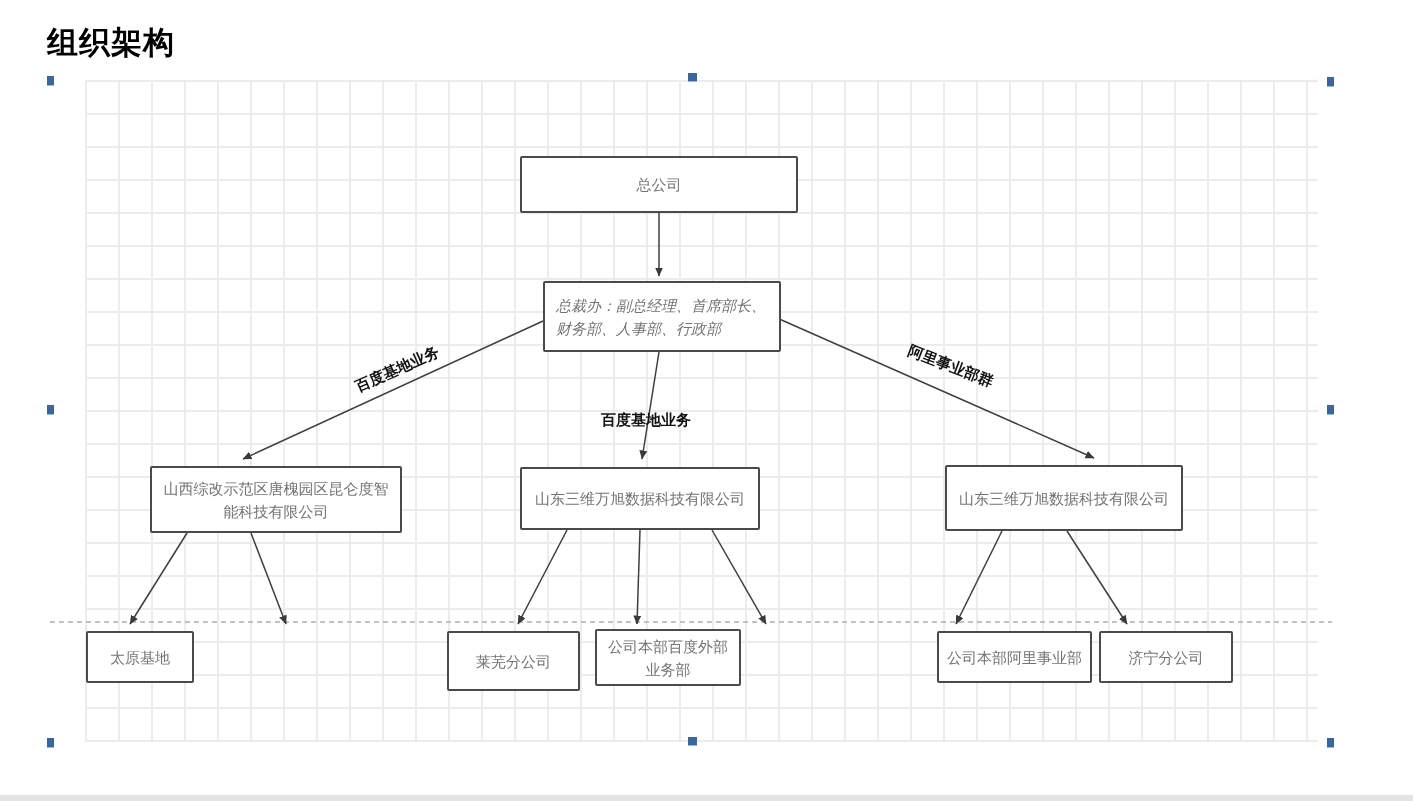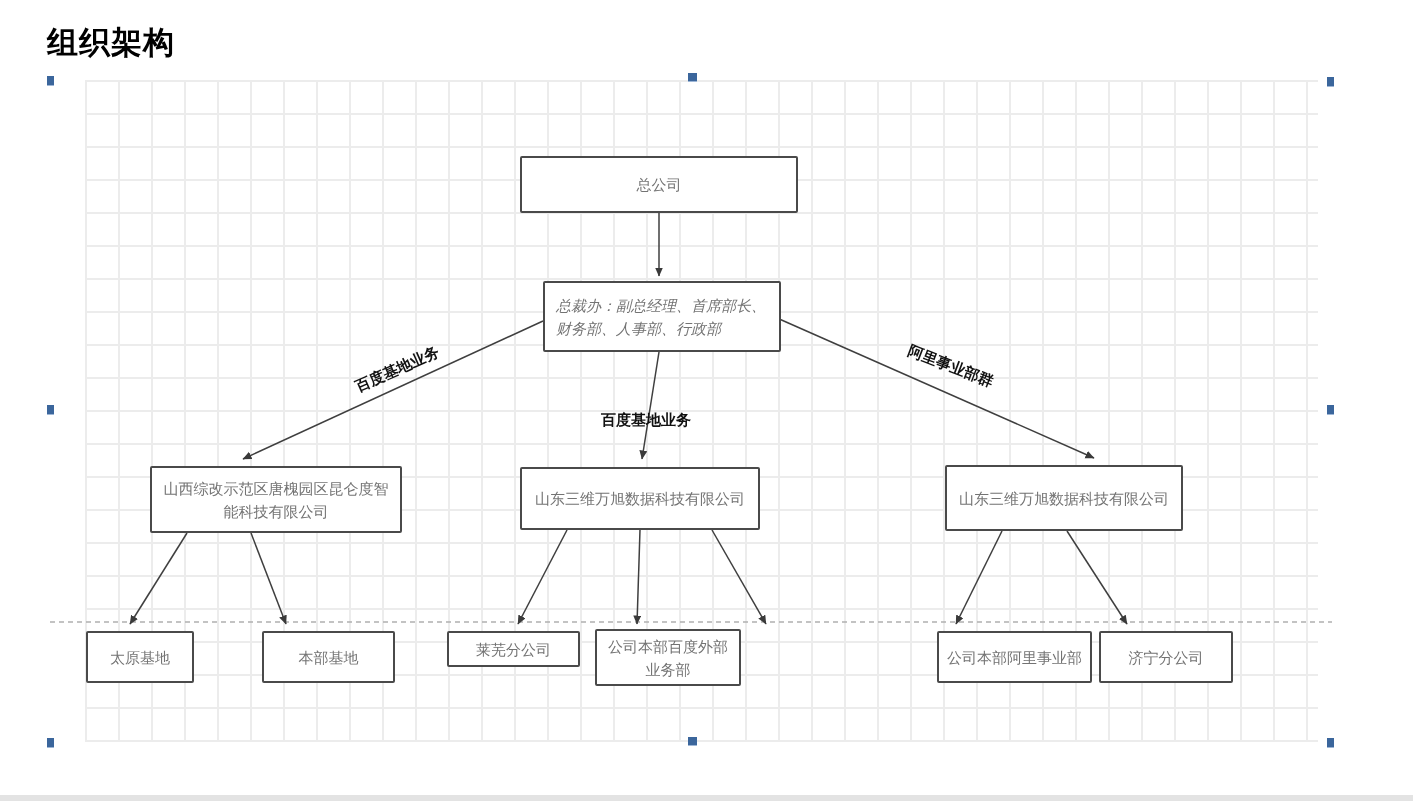--- a/index.html
+++ b/index.html
@@ -75,23 +75,22 @@
   <div class="node node--left" style="left:543px;top:281px;width:238px;height:71px;font-style:italic;">总裁办：副总经理、首席部长、财务部、人事部、行政部</div>
 
   <div class="node" style="left:150px;top:466px;width:252px;height:67px;">山西综改示范区唐槐园区昆仑度智能科技有限公司</div>
 
   <div class="node" style="left:520px;top:467px;width:240px;height:63px;">山东三维万旭数据科技有限公司</div>
 
   <div class="node" style="left:945px;top:465px;width:238px;height:66px;">山东三维万旭数据科技有限公司</div>
 
   <div class="node" style="left:86px;top:631px;width:108px;height:52px;">太原基地</div>
 
-  <div class="node" style="left:262px;top:631px;width:133px;height:52px;">本部基地</div>
 
-  <div class="node" style="left:447px;top:631px;width:133px;height:36px;">莱芜分公司</div>
+  <div class="node" style="left:447px;top:631px;width:133px;height:60px;">莱芜分公司</div>
 
   <div class="node" style="left:595px;top:629px;width:146px;height:57px;">公司本部百度外部业务部</div>
 
 
   <div class="node" style="left:937px;top:631px;width:155px;height:52px;">公司本部阿里事业部</div>
 
   <div class="node" style="left:1099px;top:631px;width:134px;height:52px;">济宁分公司</div>
 
   <div class="edge-label" style="left:330px;top:360px;width:135px;transform:rotate(-24deg);">百度基地业务</div>
 

